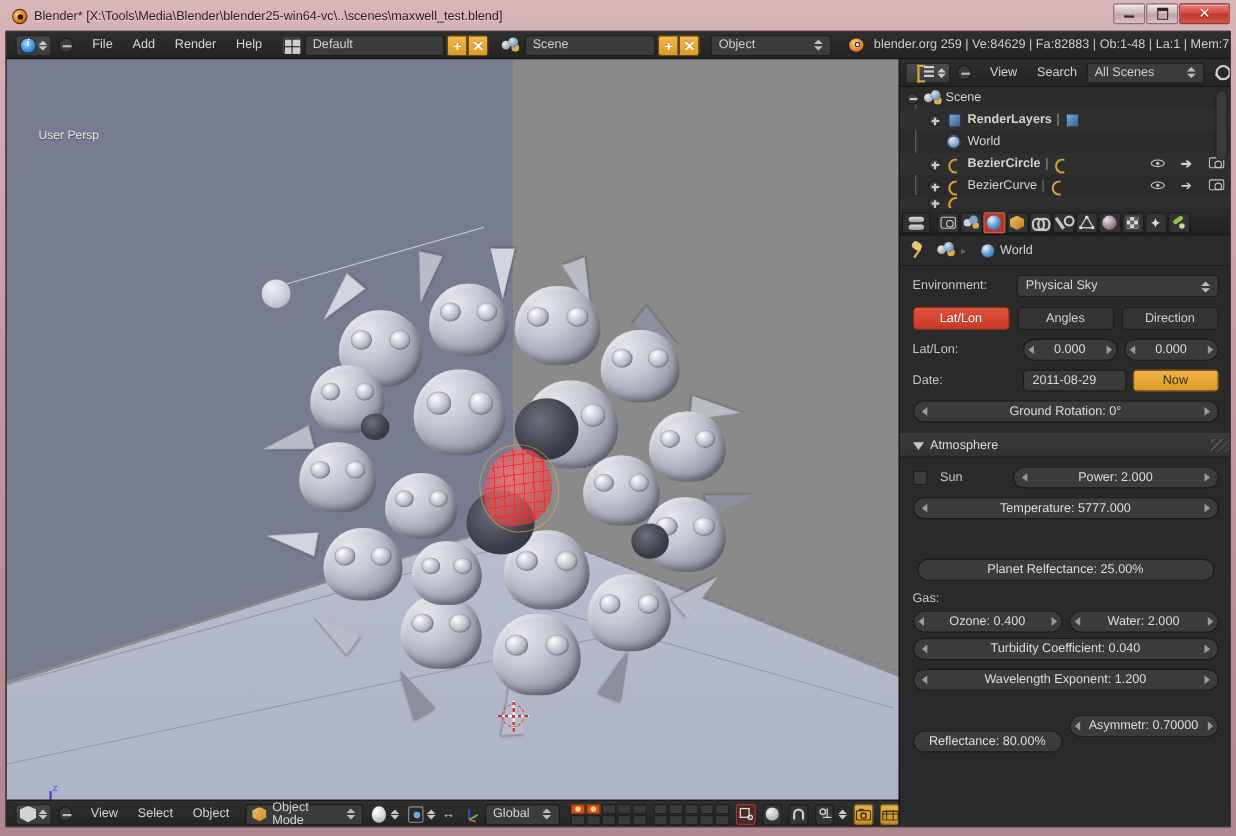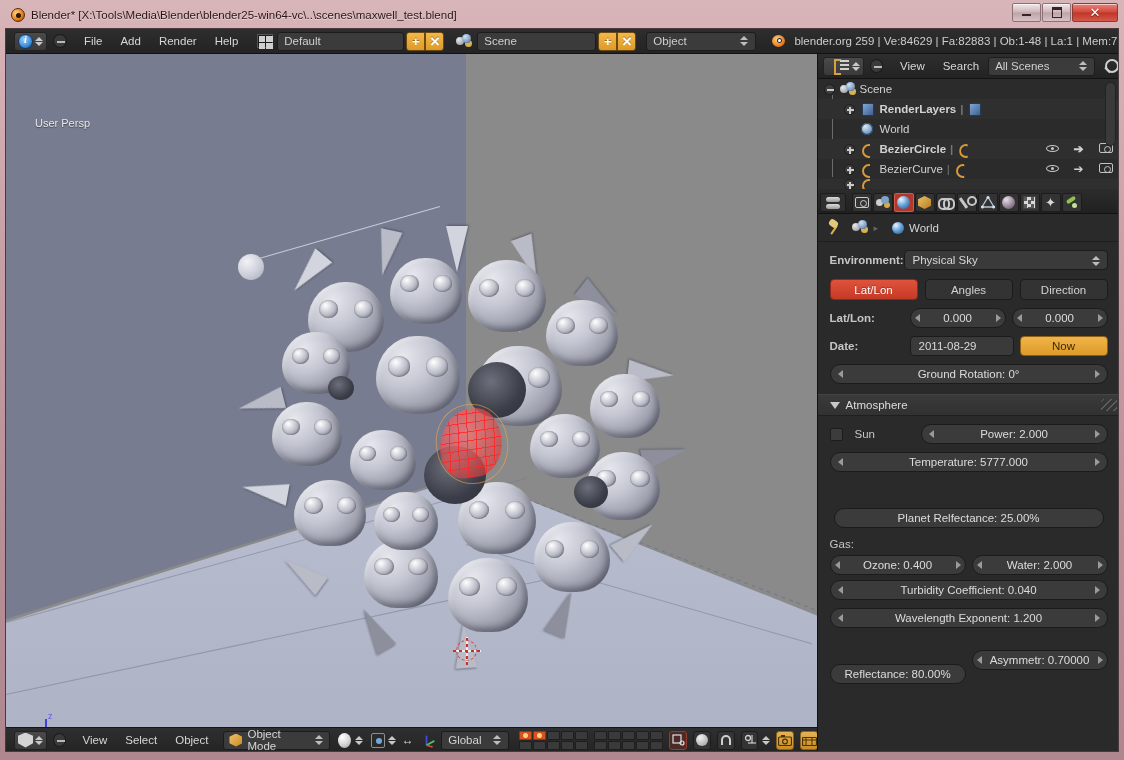--- a/index.html
+++ b/index.html
@@ -495,21 +495,21 @@
     content:"";position:absolute;left:1px;top:0px;width:9px;height:7px;border-radius:3px;
     background:#e3c978; transform:rotate(35deg);
   }
   .bc-arrow { color:#666; font-size:9px; }
   .bc-world { display:flex;align-items:center;gap:5px;color:#d4d4d4;font-size:11.5px; margin-left:8px;}
 
   #props-scroll { height:510px; overflow:hidden; padding: 0; position:relative; }
 
   .row { display:flex; align-items:center; padding:0 12px; margin-top:8px; }
   .row-label { color:#c6c6c6; font-size:11.5px; }
-  .lbl-w { width:74px; flex:0 0 auto;font-weight:bold; }
+  .lbl-w { width:94px; flex:0 0 auto; }
 
   .dropdown {
     flex:1; height:20px; background:#3a3a3a; border:1px solid #1b1b1b; border-radius:4px;
     display:flex; align-items:center; padding:0 8px; color:#d6d6d6; font-size:11.5px;
     position:relative;
   }
   .dd-arrows {
     position:absolute; right:6px; top:3px; width:9px; height:14px;
     display:flex;flex-direction:column;justify-content:center;gap:2px;
   }

